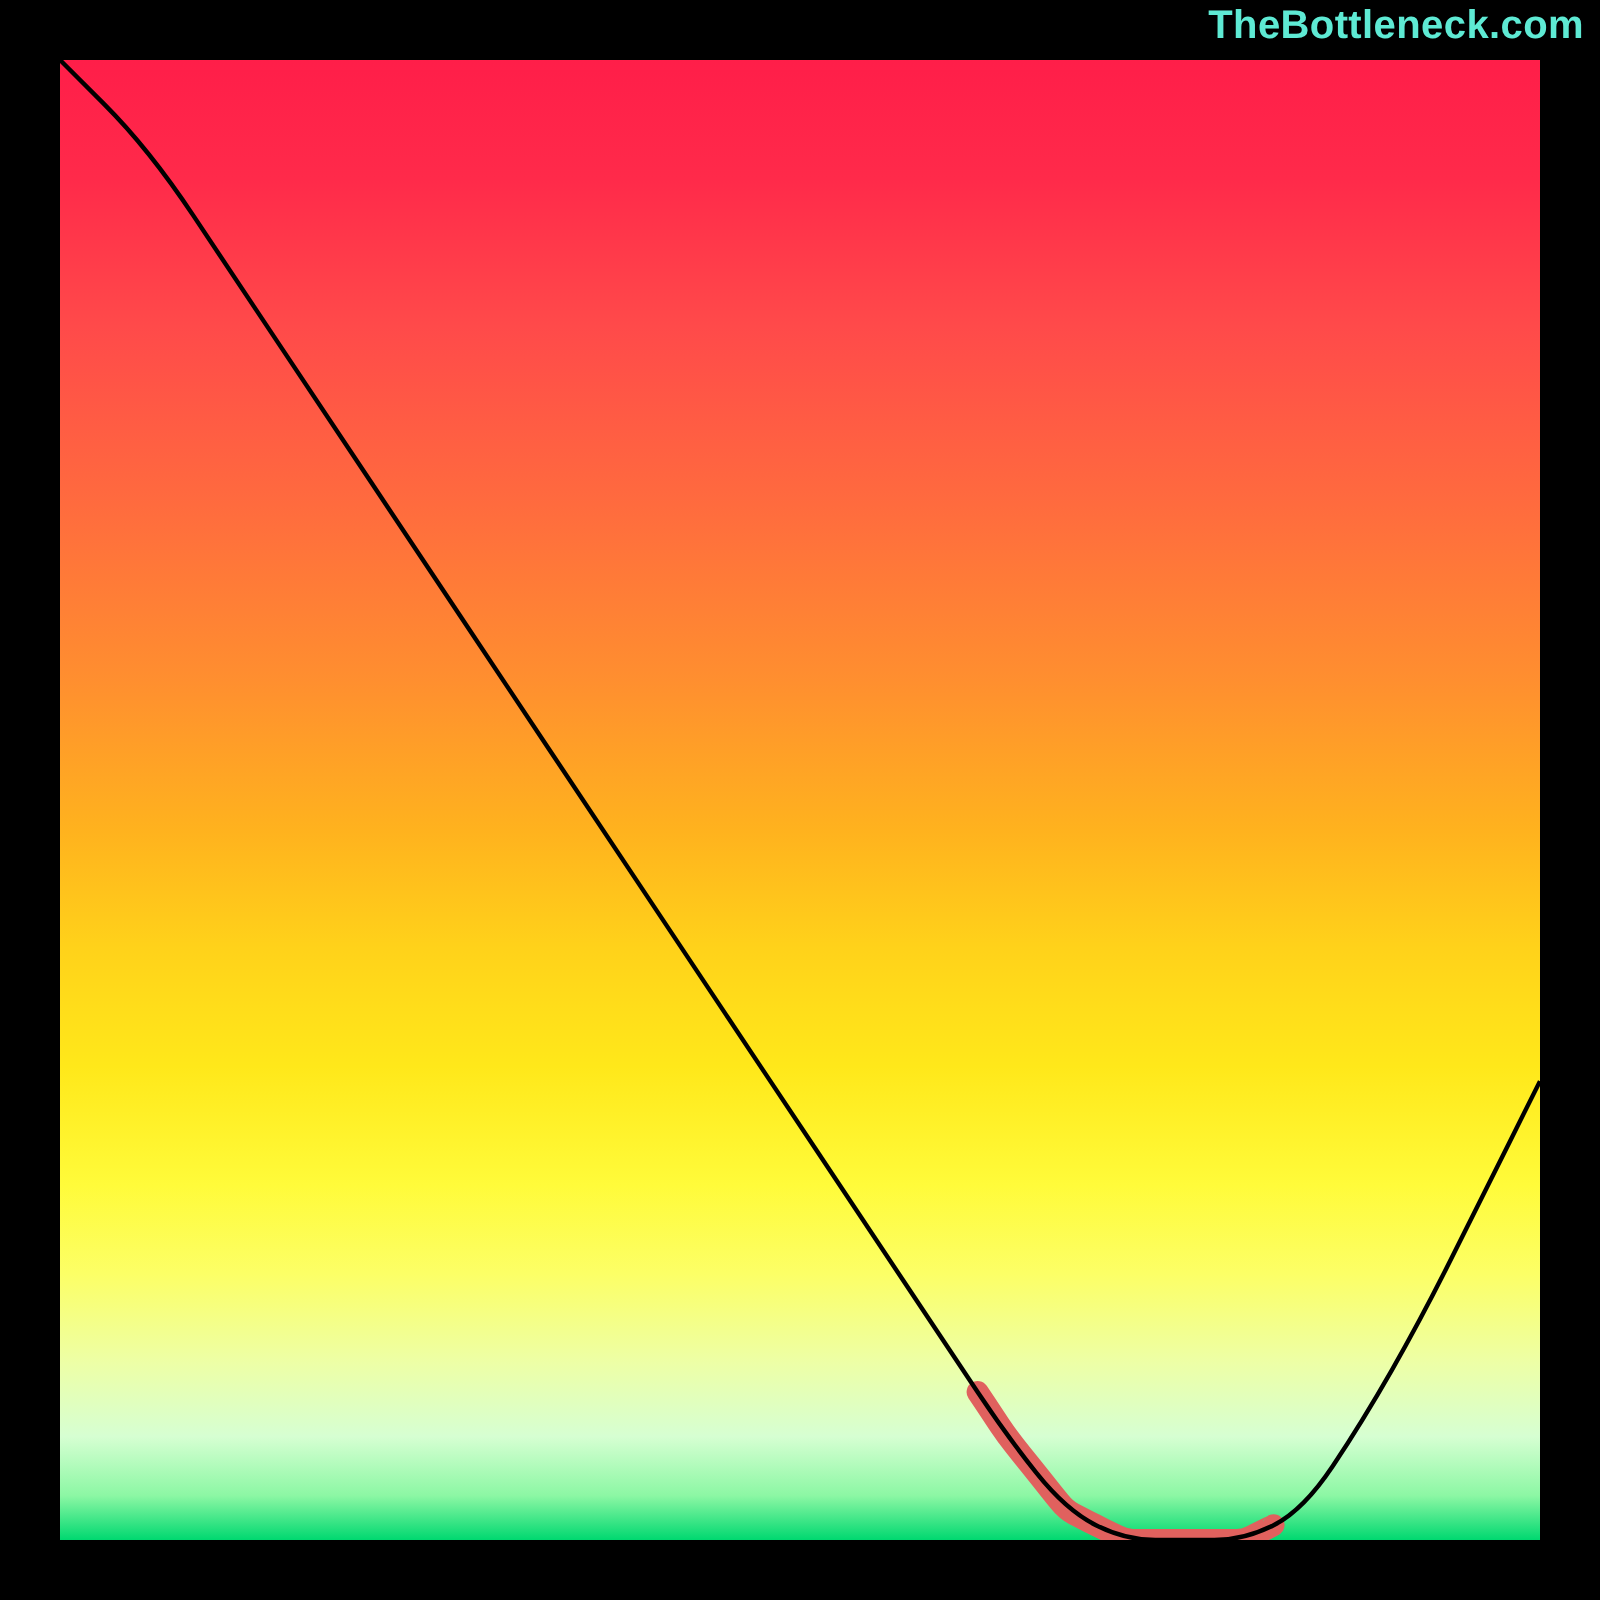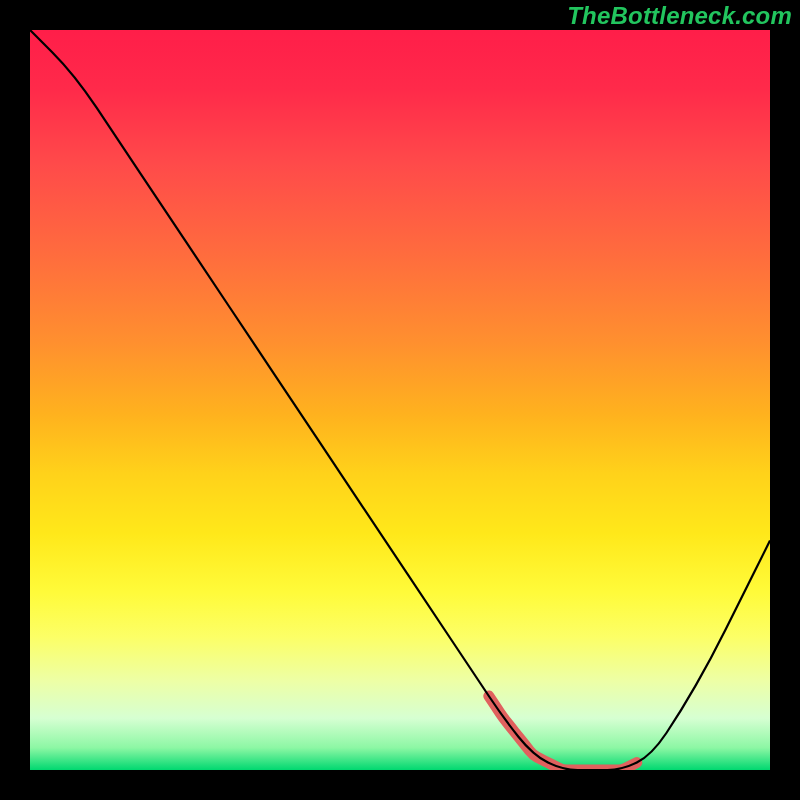--- a/index.html
+++ b/index.html
@@ -14,26 +14,25 @@
   .frame {
     position: relative;
     width: 800px;
     height: 800px;
     background: #000;
   }
   .attribution {
     position: absolute;
     top: 2px;
     right: 8px;
-    color: #22c55e;
-    font-size: 24px;
+    color: #5eead4;
+    font-size: 20px;
     font-weight: 600;
     letter-spacing: 0.2px;
     z-index: 5;
-    font-style: italic;
   }
   .plot {
     position: absolute;
     left: 30px;
     top: 30px;
     width: 740px;
     height: 740px;
   }
   .gradient {
     position: absolute;

